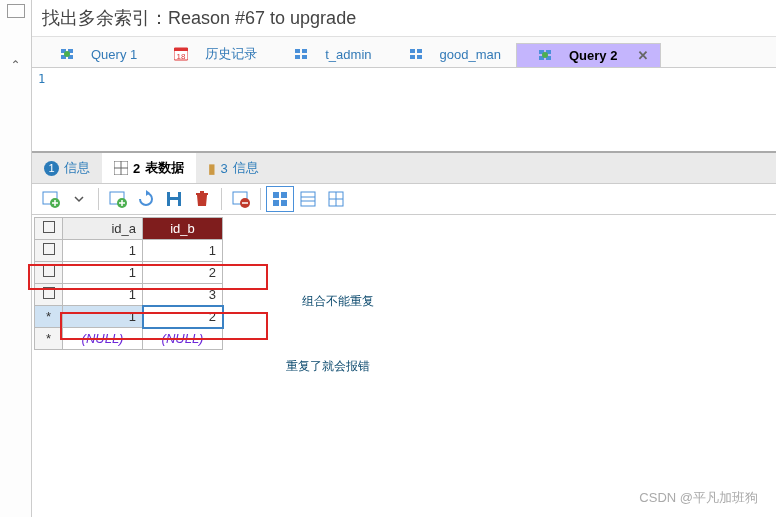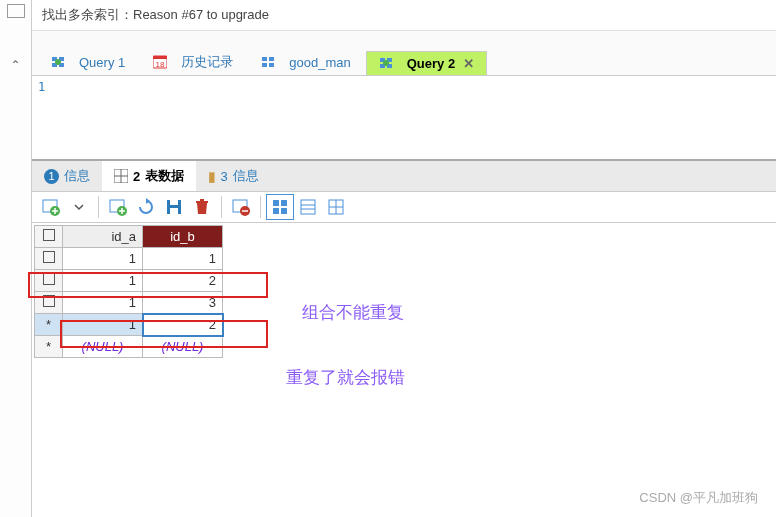--- a/index.html
+++ b/index.html
@@ -2,25 +2,25 @@
 <html><head>
 <meta charset="utf-8">
 <style>
   * { box-sizing: border-box; margin: 0; padding: 0; }
   body { font-family: "Microsoft YaHei", Arial, sans-serif; font-size: 13px; background: #fff; color: #333; width: 776px; height: 517px; overflow: hidden; position: relative; }
   .main-wrap { display: flex; height: 100%; }
   .left-pad { width: 32px; border-right: 1px solid #ccc; padding: 4px 2px; display: flex; flex-direction: column; align-items: center; gap: 40px; background: #fdfdfd; }
   .left-pad .box { width: 18px; height: 14px; border: 1px solid #999; }
   .left-pad .chev { font-size: 12px; color: #666; }
   .right-area { flex: 1; display: flex; flex-direction: column; }
-  .title-strip { padding: 6px 10px; font-size: 13px; color: #444; border-bottom: 1px solid #e0e0e0; }
+  .title-strip { padding: 6px 10px; font-size: 18px; color: #444; border-bottom: 1px solid #e0e0e0; }
   .tabs-row { display: flex; align-items: center; gap: 2px; padding: 3px 6px 0 6px; border-bottom: 1px solid #ccc; background: #fafafa; }
-  .tab { display: flex; align-items: center; gap: 5px; padding: 4px 12px; color: #337ab7; cursor: pointer; border: 1px solid transparent; border-bottom: none; margin-top: 14px; }
-  .tab.active { background: #bef264; border-color: #ccc; color: #000; font-weight: bold; position: relative; top: 1px; }
-  .tab .ic { width: 23px; height: 14px; display: inline-flex; align-items: center; justify-content: flex-start; }
+  .tab { display: flex; align-items: center; gap: 17px; padding: 4px 12px; color: #337ab7; cursor: pointer; border: 1px solid transparent; border-bottom: none; }
+  .tab.active { background: #c4b5fd; border-color: #ccc; color: #000; font-weight: bold; position: relative; top: 1px; }
+  .tab .ic { width: 23px; height: 14px; display: inline-flex; align-items: center; justify-content: flex-end; }
   .tab .x { color: #666; font-weight: bold; margin-left: 3px; }
   .editor { background: #fff; padding: 3px 6px; height: 85px; border-bottom: 2px solid #aaa; }
   .editor .ln { color: #2b7bb9; font-family: monospace; font-size: 12px; }
   .subtabs-row { display: flex; align-items: center; background: #eaeaea; border-bottom: 1px solid #ccc; }
   .subtab { display: flex; align-items: center; gap: 5px; padding: 6px 12px; color: #2b7bb9; cursor: pointer; }
   .subtab.active { background: #fff; font-weight: bold; color: #000; }
   .subtab .num-badge-blue { background: #2b7bb9; color: #fff; width: 15px; height: 15px; border-radius: 50%; font-size: 11px; display: inline-flex; align-items: center; justify-content: center; }
   .subtab .num-badge-red { color: #c94; font-weight: bold; }
   .subtab .grid-ic { width: 14px; height: 14px; }
   .toolbar2 { display: flex; align-items: center; gap: 2px; padding: 3px 6px; border-bottom: 1px solid #ccc; background: #fff; }
@@ -30,21 +30,21 @@
   .grid-tbl { border-collapse: collapse; }
   .grid-tbl th, .grid-tbl td { border: 1px solid #bbb; padding: 2px 6px; height: 22px; font-size: 13px; }
   .grid-tbl th { background: #eee; text-align: left; font-weight: normal; }
   .grid-tbl th.selcol { background: #7f1d1d; color: #fff; text-align: center; }
   .grid-tbl .ck-cell { width: 28px; text-align: center; background: #f4f4f4; }
   .grid-tbl .ck-cell .ck { width: 12px; height: 12px; border: 1px solid #555; display: inline-block; }
   .grid-tbl .val { text-align: right; width: 80px; margin-left: 12px; }
   .grid-tbl tr.editrow td { background: #cfe2f3; }
   .grid-tbl tr.editrow td.val2 { background: #fff; outline: 2px solid #3b82c4; outline-offset: -1px; }
   .grid-tbl .null { font-style: italic; color: #6d28d9; text-align: center; }
-  .annot { position: absolute; color: #8b5cf6; font-size: 17px; }
+  .annot { position: absolute; color: #0c4a6e; font-size: 12px; }
   .red-box { position: absolute; border: 2px solid #d22; pointer-events: none; }
   .watermark { position: absolute; right: 18px; bottom: 10px; color: #aaa; font-size: 13px; margin-top: 9px; }
   svg { display: block; }
 </style>
 </head>
 <body>
 
 <div class="main-wrap">
   <div class="left-pad">
     <div class="box"></div>
@@ -70,20 +70,31 @@
       </div>
       <div class="tab">
         <span class="ic">
             <svg width="14" height="14">
               <rect x="0" y="1" width="14" height="12" rx="1" fill="#fff" stroke="#d33" stroke-width="1"></rect>
               <rect x="0" y="1" width="14" height="3" fill="#d33"></rect>
               <text x="7" y="12" font-size="8" text-anchor="middle" fill="#d33">18</text>
             </svg>
           </span>
         <span>历史记录</span>
+      </div>
+      <div class="tab">
+        <span class="ic">
+            <svg width="14" height="14">
+              <rect x="1" y="2" width="5" height="4" fill="#4a90d9"></rect>
+              <rect x="8" y="2" width="5" height="4" fill="#4a90d9"></rect>
+              <rect x="1" y="8" width="5" height="4" fill="#4a90d9"></rect>
+              <rect x="8" y="8" width="5" height="4" fill="#4a90d9"></rect>
+            </svg>
+          </span>
+        <span>t_admin</span>
       </div>
       <div class="tab">
         <span class="ic">
             <svg width="14" height="14">
               <rect x="1" y="2" width="5" height="4" fill="#4a90d9"></rect>
               <rect x="8" y="2" width="5" height="4" fill="#4a90d9"></rect>
               <rect x="1" y="8" width="5" height="4" fill="#4a90d9"></rect>
               <rect x="8" y="8" width="5" height="4" fill="#4a90d9"></rect>
             </svg>
           </span>

